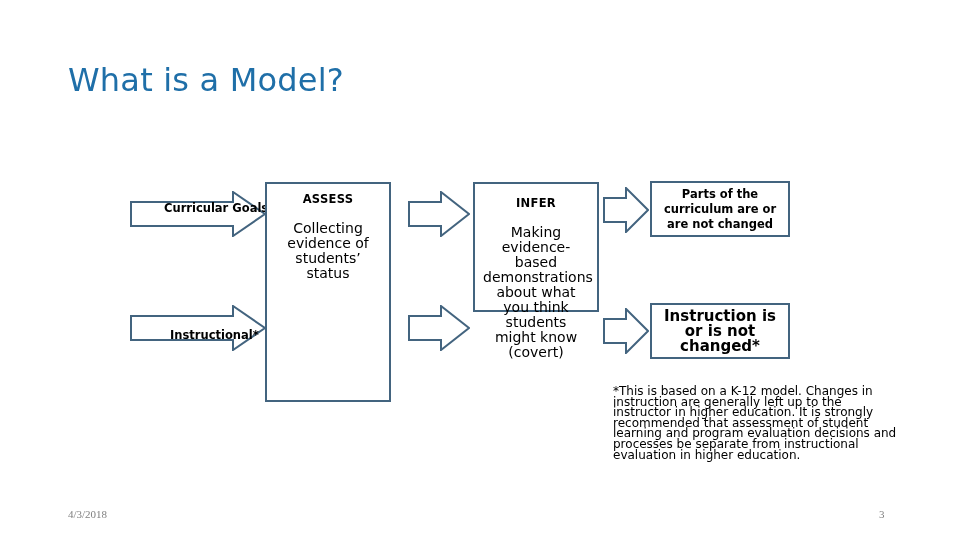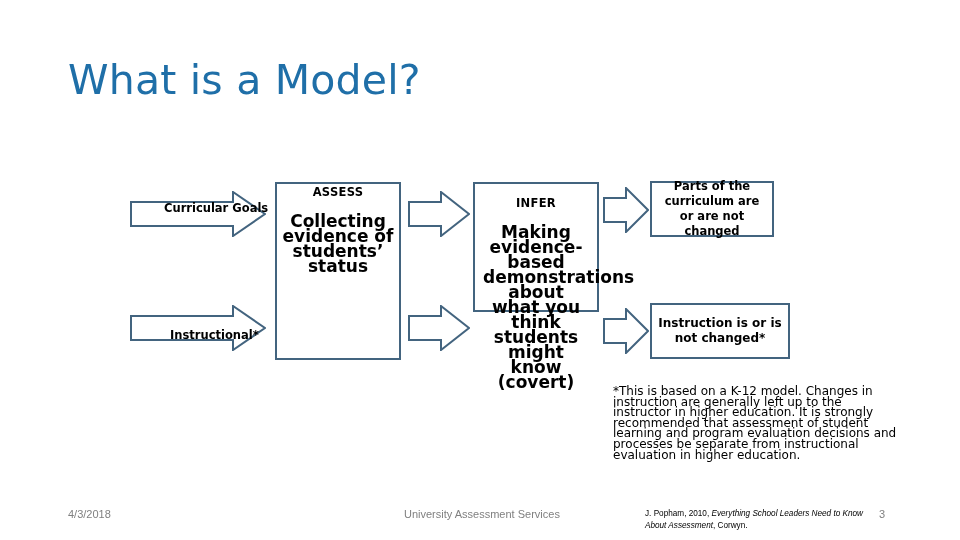--- a/index.html
+++ b/index.html
@@ -22,21 +22,21 @@
     height: 540px;
     background: #ffffff;
   }
 
   
   #slide-title {
     position: absolute;
     left: 68px;
     top: 56px;
     width: 820px;
-    font-size: 41px;
+    font-size: 32px;
     font-weight: 400;
     letter-spacing: 0.2px;
     color: #1F6FA8;
     font-family: "DejaVu Sans", sans-serif;
     line-height: 48px;
     white-space: nowrap;
   }
 
   
   .proc-box {
@@ -44,73 +44,73 @@
     box-sizing: border-box;
     border: 2px solid #43647F;
     background: #ffffff;
     font-family: "DejaVu Sans", sans-serif;
     font-weight: bold;
     color: #000000;
     text-align: center;
   }
 
   #box-assess {
-    left: 275px;
+    left: 265px;
     top: 182px;
     width: 126px;
-    height: 178px;
-    padding-top: 1px;
+    height: 220px;
+    padding-top: 8px;
     font-size: 11.5px;
     line-height: 15px;
   }
   #box-infer {
     left: 473px;
     top: 182px;
     width: 126px;
     height: 130px;
     padding-top: 12px;
     font-size: 11.5px;
     line-height: 15px;
   }
   #box-curriculum {
     left: 650px;
     top: 181px;
-    width: 124px;
+    width: 140px;
     height: 56px;
     font-size: 11.5px;
     line-height: 15px;
     display: flex;
     align-items: center;
     justify-content: center;
     padding: 0 6px;
   }
   #box-instruction-changed {
     left: 650px;
     top: 303px;
     width: 140px;
     height: 56px;
-    font-size: 12px;
+    font-size: 15px;
     line-height: 15px;
     display: flex;
     align-items: center;
     justify-content: center;
     padding: 0 6px;
   }
 
   .box-heading {
     display: block;
     font-size: 11.5px;
     font-weight: bold;
     letter-spacing: 0.3px;
     margin-bottom: 14px;
   }
   .box-para {
     display: block;
-    font-size: 17px;
-    font-weight: bold;
+    font-size: 14px;
+    font-weight: normal;
     padding: 0 5px;
   }
   .box-para.spaced { margin-top: 14px; }
   #box-infer .box-para { padding: 0 8px; }
 
   
   .block-arrow {
     position: absolute;
   }
   .block-arrow svg { display: block; }
@@ -133,21 +133,21 @@
     font-family: "DejaVu Sans", sans-serif;
     font-size: 12px;
     line-height: 10.6px;
     color: #000000;
     text-align: left;
   }
 
   
   .footer-text {
     position: absolute;
-    font-family: Liberation Sans, sans-serif;
+    font-family: Liberation Serif, serif;
     color: #808080;
   }
   #footer-date {
     left: 68px;
     top: 508px;
     font-size: 11px;
   }
   #footer-center {
     left: 404px;
     top: 508px;
@@ -228,19 +228,17 @@
   </div>
 
   <div class="proc-box" id="box-instruction-changed">
     <span>Instruction is or is not changed*</span>
   </div>
 
   <div id="footnote">*This is based on a K-12 model. Changes in instruction are generally left up to the instructor in higher education. It is strongly recommended that assessment of student learning and program evaluation decisions and processes be separate from instructional evaluation in higher education.</div>
 
   <div class="footer-text" id="footer-date">4/3/2018</div>
 
-  <div class="footer-text" id="footer-center">University Assessment Services</div>
-
-  <div class="footer-text" id="footer-citation"><span>J. Popham, 2010, </span><span class="ital">Everything School Leaders Need to Know About Assessment</span><span>, Corwyn.</span></div>
+
 
   <div class="footer-text" id="footer-page">3</div>
 
 </div>
 
 </body></html>

